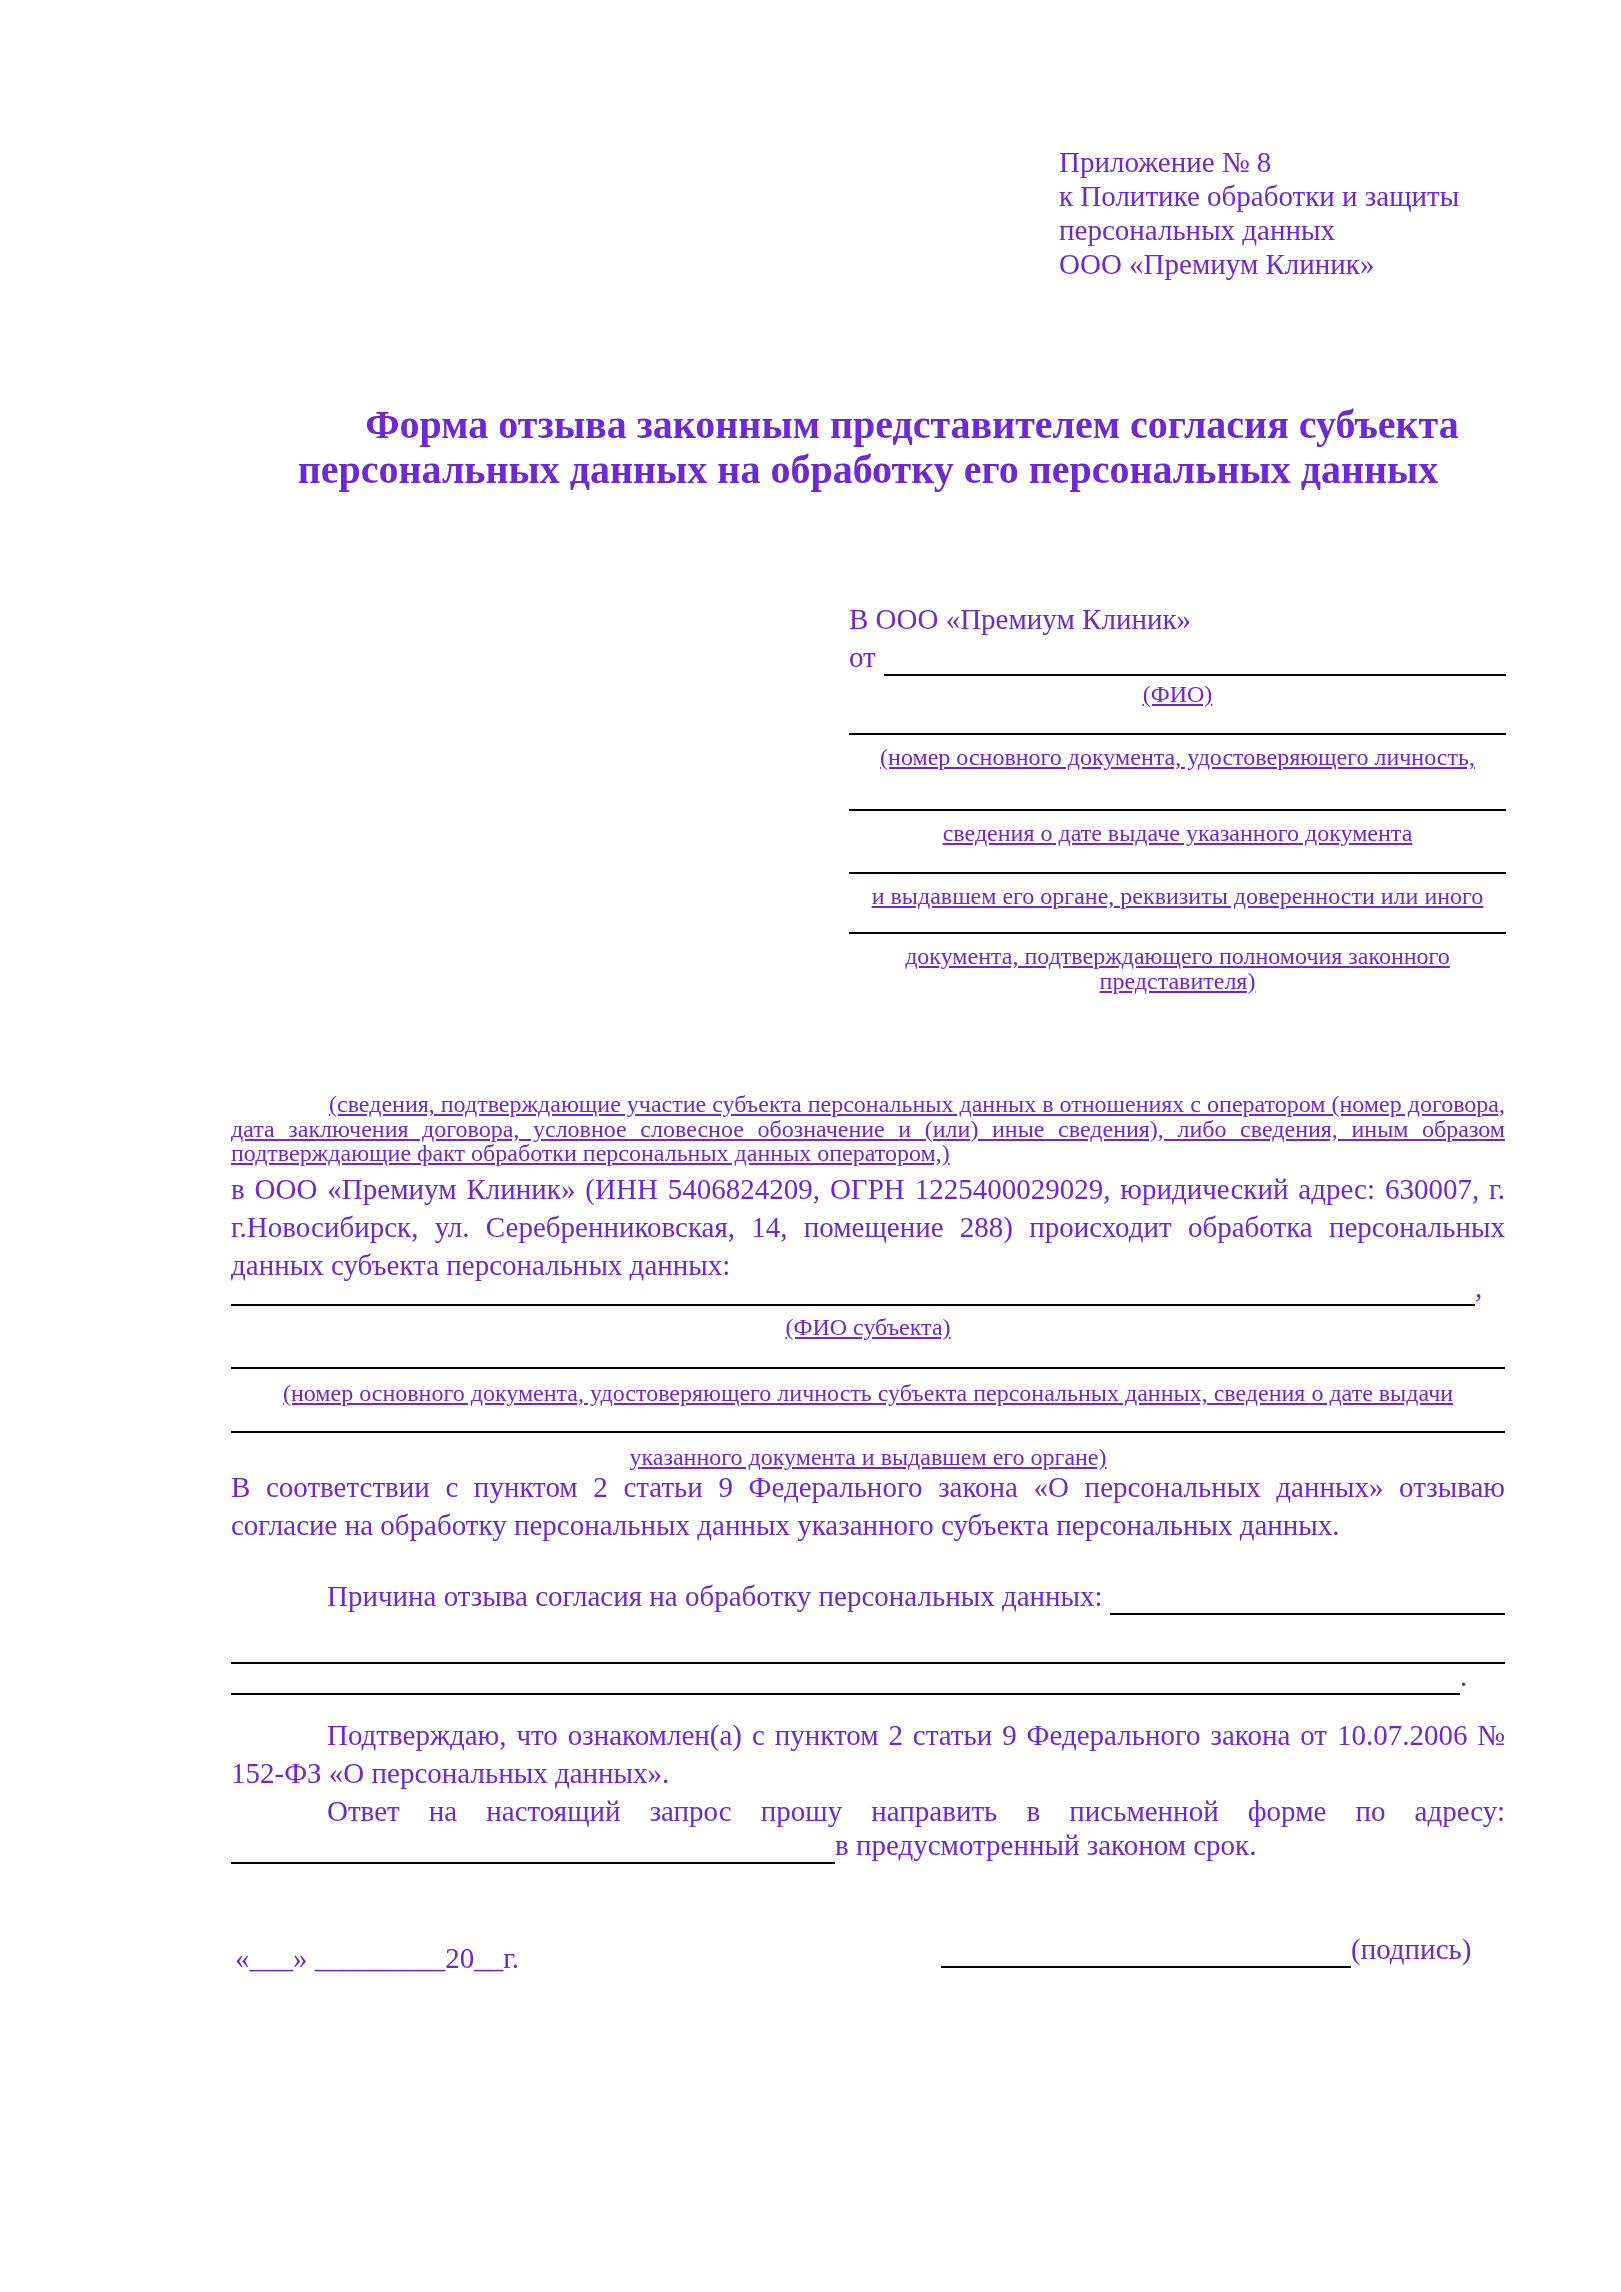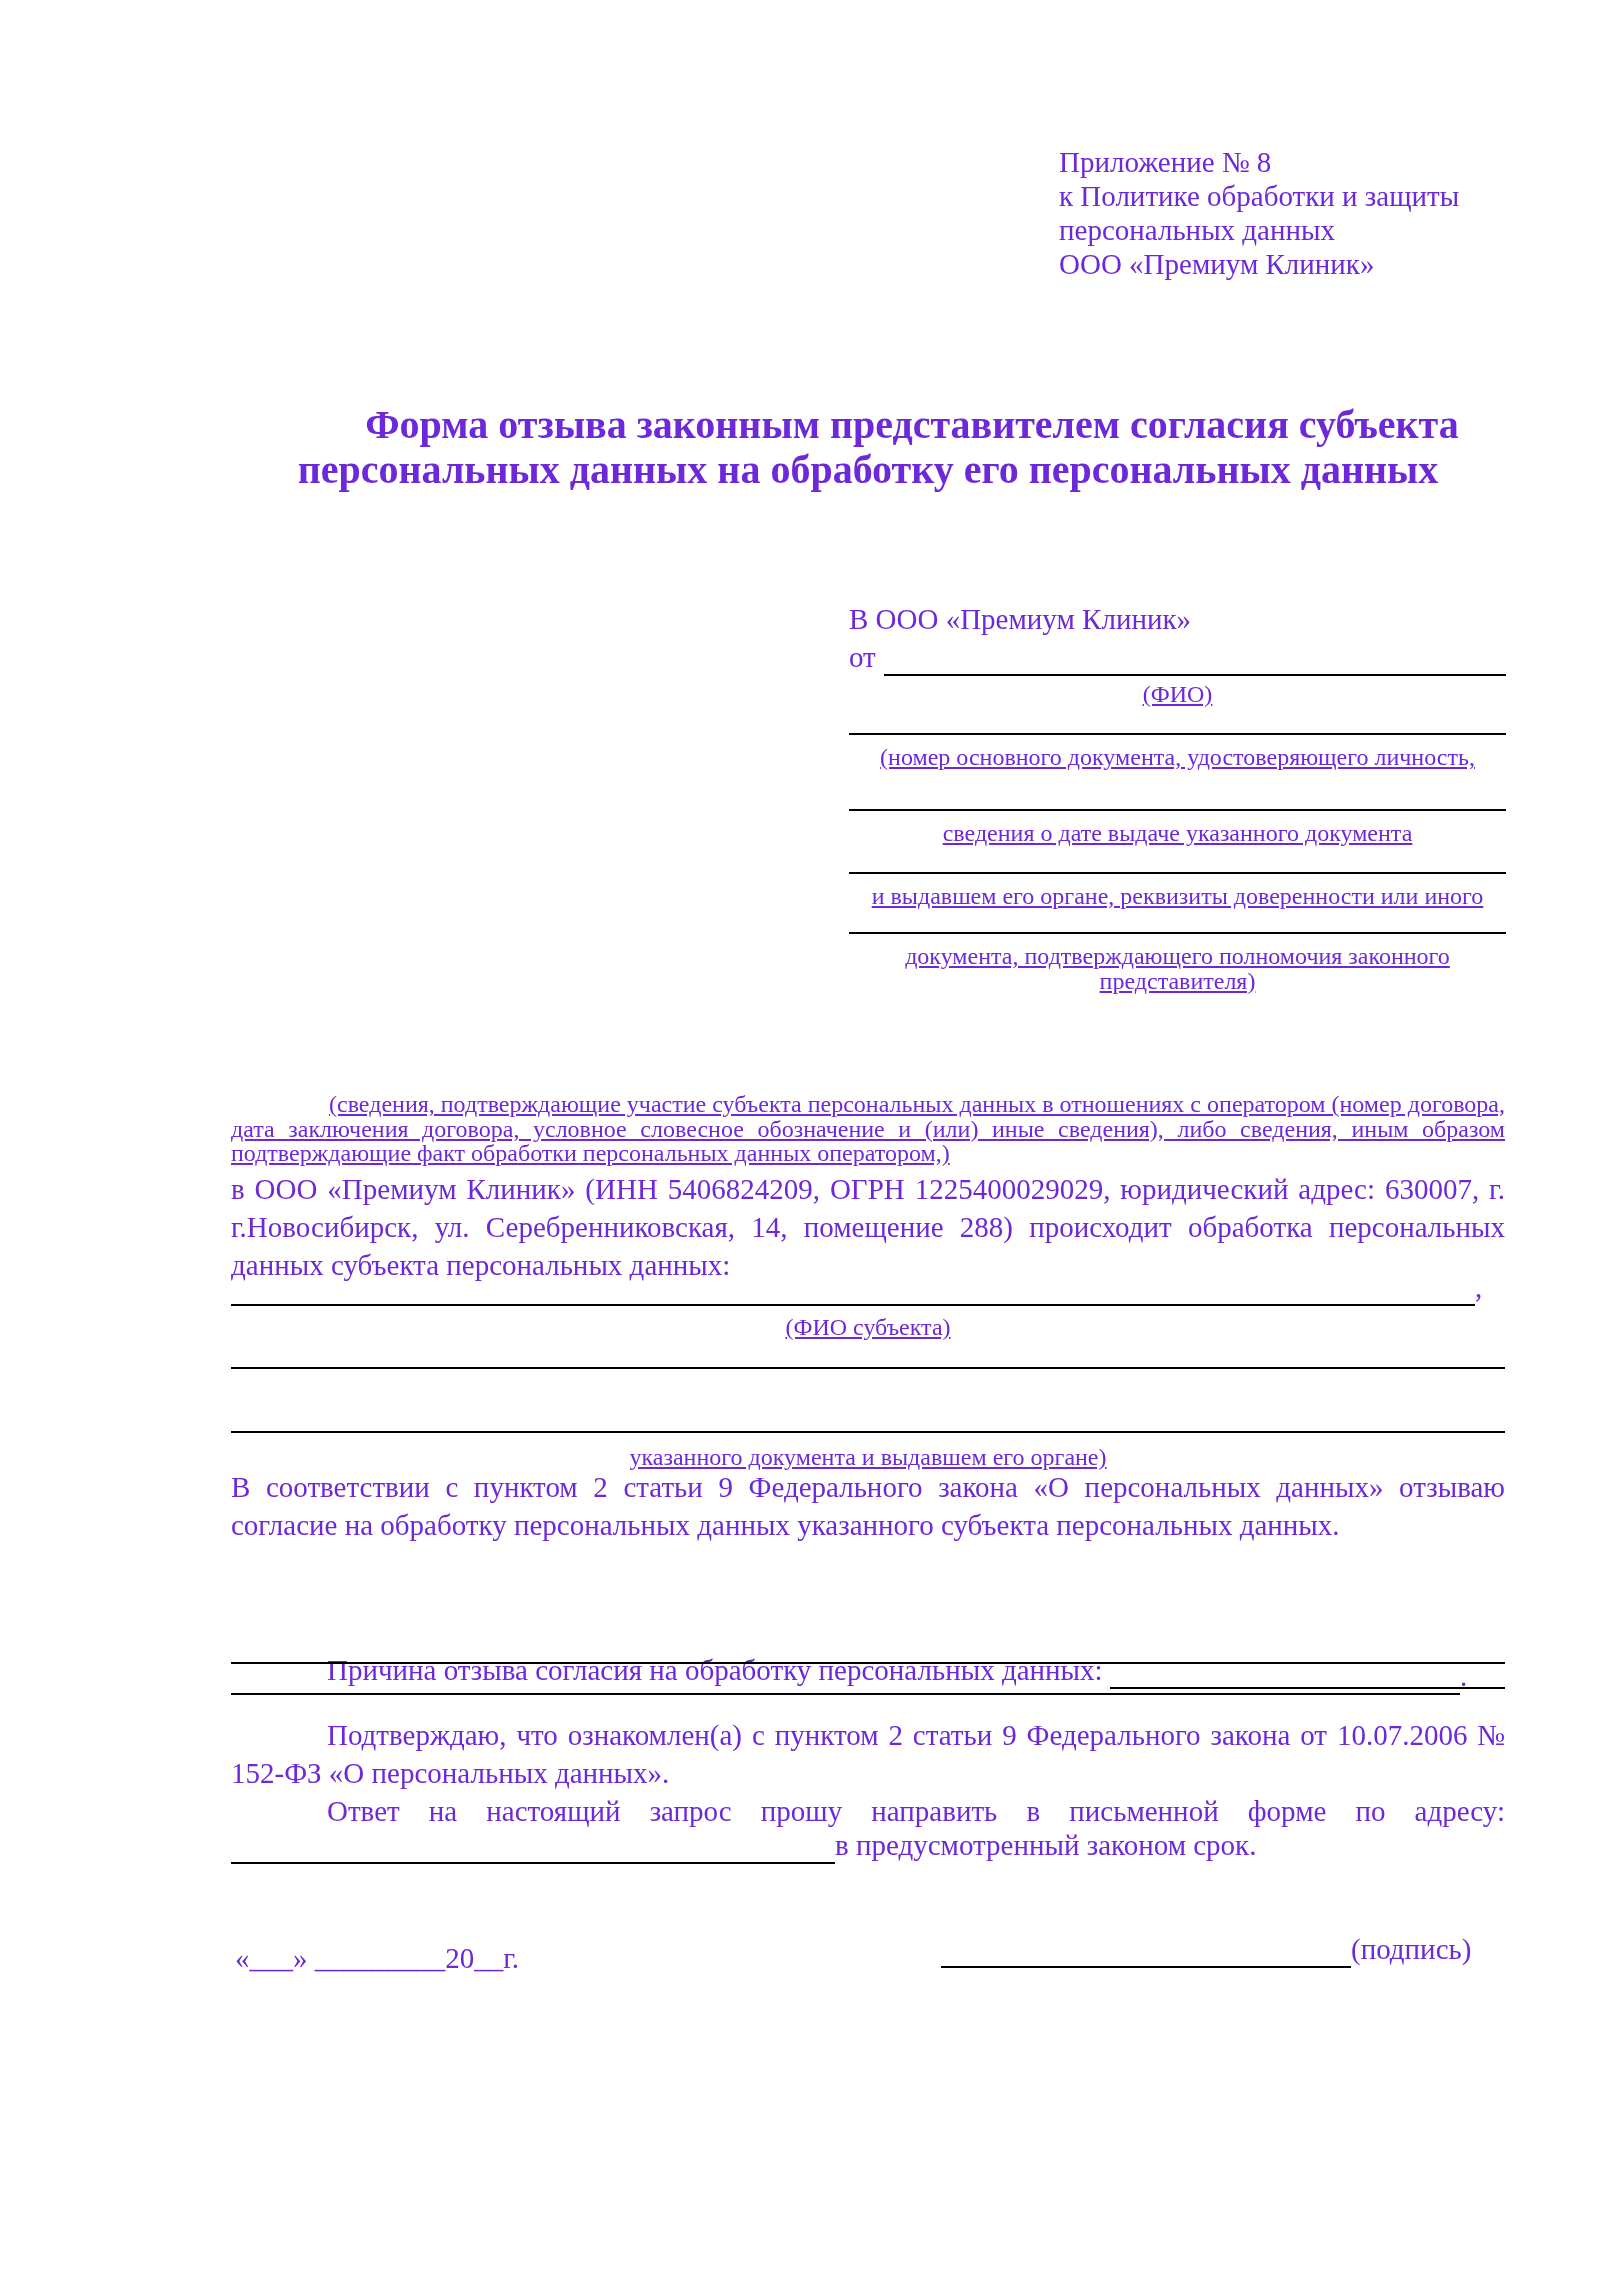--- a/index.html
+++ b/index.html
@@ -78,27 +78,28 @@
 
   <div class="abs body-text justify" style="left:231px; top:1170px; width:1274px;">в ООО «Премиум Клиник» (ИНН 5406824209, ОГРН 1225400029029, юридический адрес: 630007, г. г.Новосибирск, ул. Серебренниковская, 14, помещение 288) происходит обработка персональных данных субъекта персональных данных:</div>
 
   <div class="abs flex-row body-text" style="left:231px; top:1269px; width:1274px; height:37px;">
     <div class="rule" style="width:1244px; height:100%;"></div>
     <span>,</span>
   </div>
   <div class="abs caption center" style="left:231px; top:1315px; width:1274px;">(ФИО субъекта)</div>
 
   <div class="abs rule" style="left:231px; top:1330px; width:1274px; height:39px;"></div>
+  <div class="abs caption center" style="left:231px; top:1381px; width:1274px;">(номер основного документа, удостоверяющего личность субъекта персональных данных, сведения о дате выдачи</div>
 
   <div class="abs rule" style="left:231px; top:1394px; width:1274px; height:39px;"></div>
   <div class="abs caption center" style="left:231px; top:1445px; width:1274px;">указанного документа и выдавшем его органе)</div>
 
   <div class="abs body-text justify" style="left:231px; top:1468px; width:1274px;">В соответствии с пунктом 2 статьи 9 Федерального закона «О персональных данных» отзываю согласие на обработку персональных данных указанного субъекта персональных данных.</div>
 
-  <div class="abs flex-row body-text" style="left:327px; top:1652px; width:1178px; height:37px;">
+  <div class="abs flex-row body-text" style="left:327px; top:1578px; width:1178px; height:37px;">
     <span class="nowrap">Причина отзыва согласия на обработку персональных данных:</span>
     <div class="fill-line"></div>
   </div>
 
   <div class="abs rule" style="left:231px; top:1627px; width:1274px; height:37px;"></div>
   <div class="abs flex-row body-text" style="left:231px; top:1658px; width:1274px; height:37px;">
     <div class="rule" style="width:1229px; height:100%;"></div>
     <span>.</span>
   </div>
 

